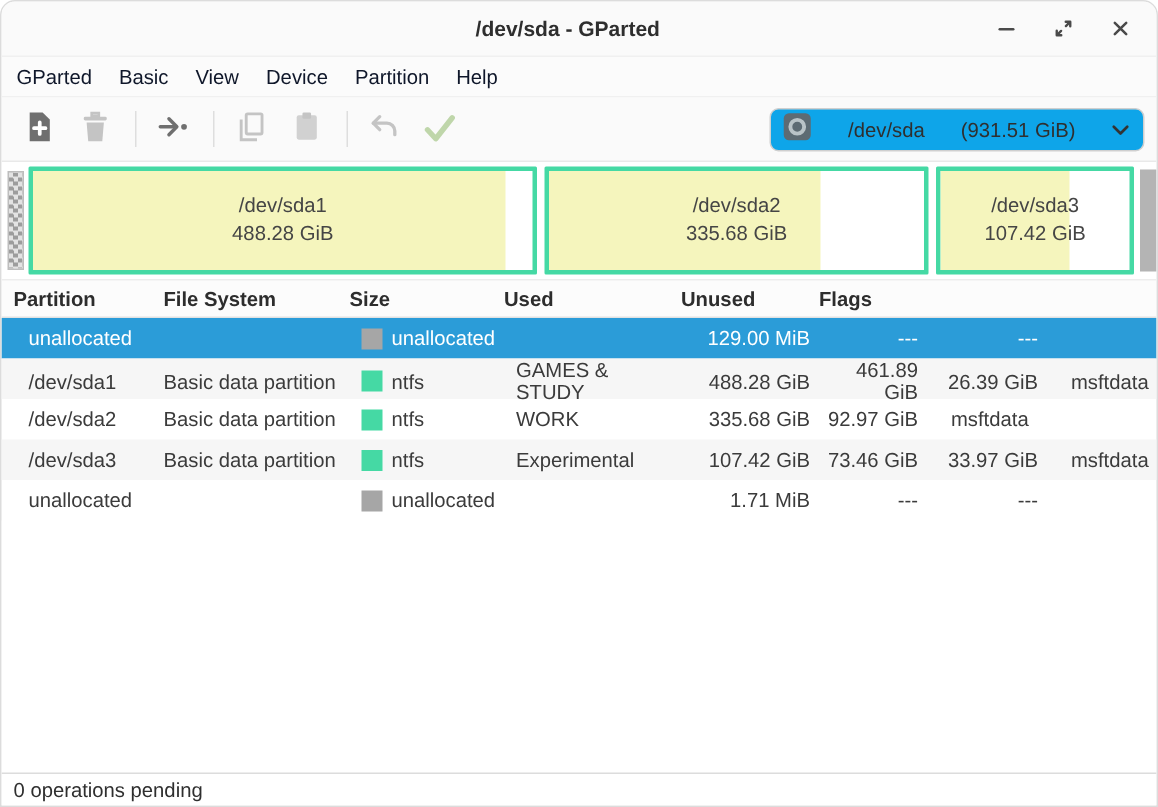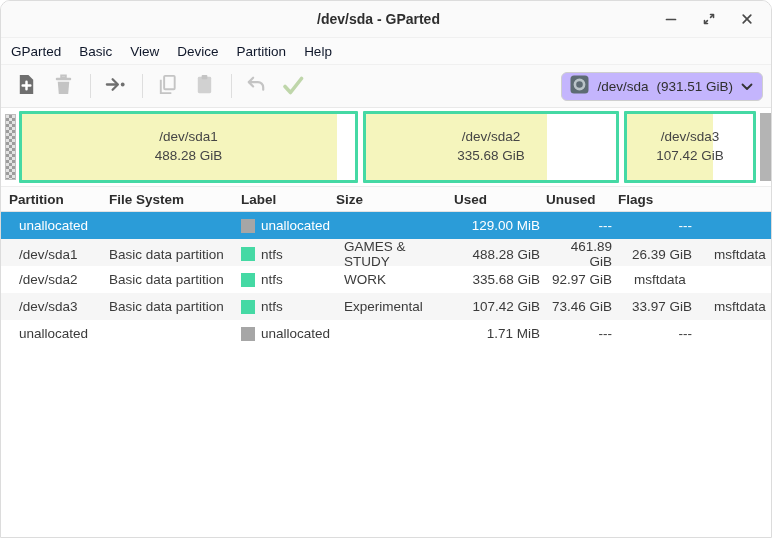--- a/index.html
+++ b/index.html
@@ -65,25 +65,25 @@
     margin-right: 3px;
   }
   .tool-btn.disabled { opacity: .5; }
   .tool-sep {
     width: 1px; height: 24px; background: #dedede;
     margin: 0 7px;
   }
   .device-combo {
     margin-left: auto;
     height: 29px; min-width: 192px;
-    background: #c4b5fd;
+    background: #0ea5e9;
     border: 1px solid #cfcfcf;
     border-radius: 6px;
     display: flex; align-items: center;
-    padding: 0 9px 0 8px; gap: 8px;
+    padding: 0 9px 0 8px; gap: 24px;
     color: #2f2f2f;
   }
   .device-combo .chev { margin-left: auto; }
   
   .disk-panel {
     height: 78px; flex: 0 0 78px;
     background: #fff;
     display: flex; align-items: center;
     padding: 0 0 0 4px;
   }
@@ -297,21 +297,20 @@
           <div>107.42 GiB</div>
         </div>
       </div>
     </div>
     <div class="unalloc-strip end"></div>
   </div>
 
   <div class="thead grid-cols">
     <div class="h-part">Partition</div>
     <div class="h-fs">File System</div>
-    <div class="h-label">Label</div>
     <div class="h-size">Size</div>
     <div class="h-used">Used</div>
     <div class="h-unused">Unused</div>
     <div class="h-flags">Flags</div>
   </div>
 
   <div class="trow grid-cols selected">
     <div class="c-part">unallocated</div>
     <div class="c-name"></div>
     <div class="c-fs fs-cell">
@@ -375,14 +374,17 @@
     </div>
     <div class="c-label"></div>
     <div class="c-size">1.71 MiB</div>
     <div class="c-used">---</div>
     <div class="c-unused">---</div>
     <div class="c-flags"></div>
   </div>
 
   <div class="table-filler"></div>
 
+  <div class="statusbar">
+    <span>0 operations pending</span>
+  </div>
 
 </div>
 
 </body></html>

